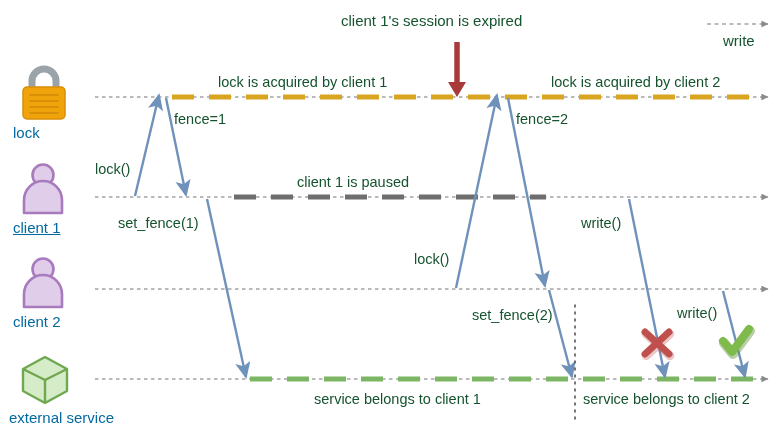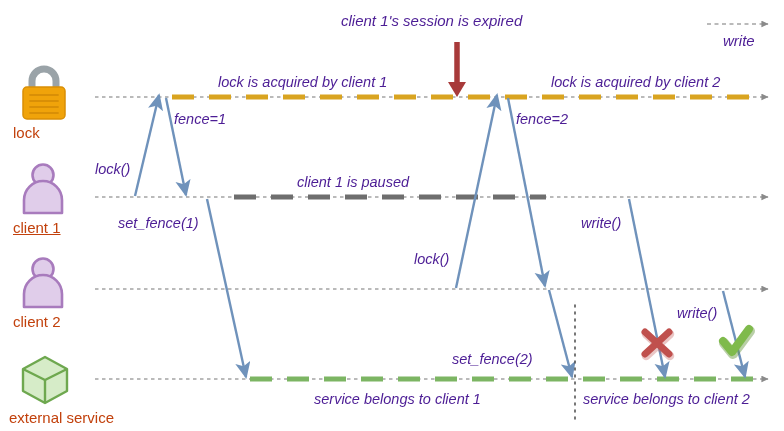--- a/index.html
+++ b/index.html
@@ -19,32 +19,31 @@
     position: absolute;
     left: 0;
     top: 0;
     width: 784px;
     height: 431px;
   }
   .lane-label {
     position: absolute;
     font-family: "Liberation Sans", sans-serif;
     font-size: 15px;
-    color: #c2410c;
+    color: #0369a1;
     white-space: nowrap;
     line-height: 1;
   }
   .diagram-text {
     position: absolute;
     font-family: "Liberation Sans", sans-serif;
     font-size: 14.5px;
-    color: #4c1d95;
+    color: #14532d;
     white-space: nowrap;
     line-height: 1;
-    font-style: italic;
   }
 </style>
 </head>
 <body>
 
 <div id="canvas">
 
   <svg id="diagram-svg" viewBox="0 0 784 431">
     <defs>
       <marker id="arrowBlue" markerWidth="9" markerHeight="9" refX="6.2" refY="3.2" orient="auto">
@@ -155,17 +154,17 @@
   <div class="diagram-text" style="left:551px; top:75px;">lock is acquired by client 2</div>
   <div class="diagram-text" style="left:297px; top:175px;">client 1 is paused</div>
   <div class="diagram-text" style="left:314px; top:392px;">service belongs to client 1</div>
   <div class="diagram-text" style="left:583px; top:392px;">service belongs to client 2</div>
 
   <div class="diagram-text" style="left:95px; top:162px;">lock()</div>
   <div class="diagram-text" style="left:174px; top:112px;">fence=1</div>
   <div class="diagram-text" style="left:118px; top:216px;text-align:right;">set_fence(1)</div>
   <div class="diagram-text" style="left:414px; top:252px;">lock()</div>
   <div class="diagram-text" style="left:516px; top:112px;">fence=2</div>
-  <div class="diagram-text" style="left:452px; top:308px;margin-top:44px;">set_fence(2)</div>
+  <div class="diagram-text" style="left:472px; top:308px;">set_fence(2)</div>
   <div class="diagram-text" style="left:581px; top:216px;">write()</div>
   <div class="diagram-text" style="left:677px; top:306px;">write()</div>
 
 </div>
 
 </body></html>

